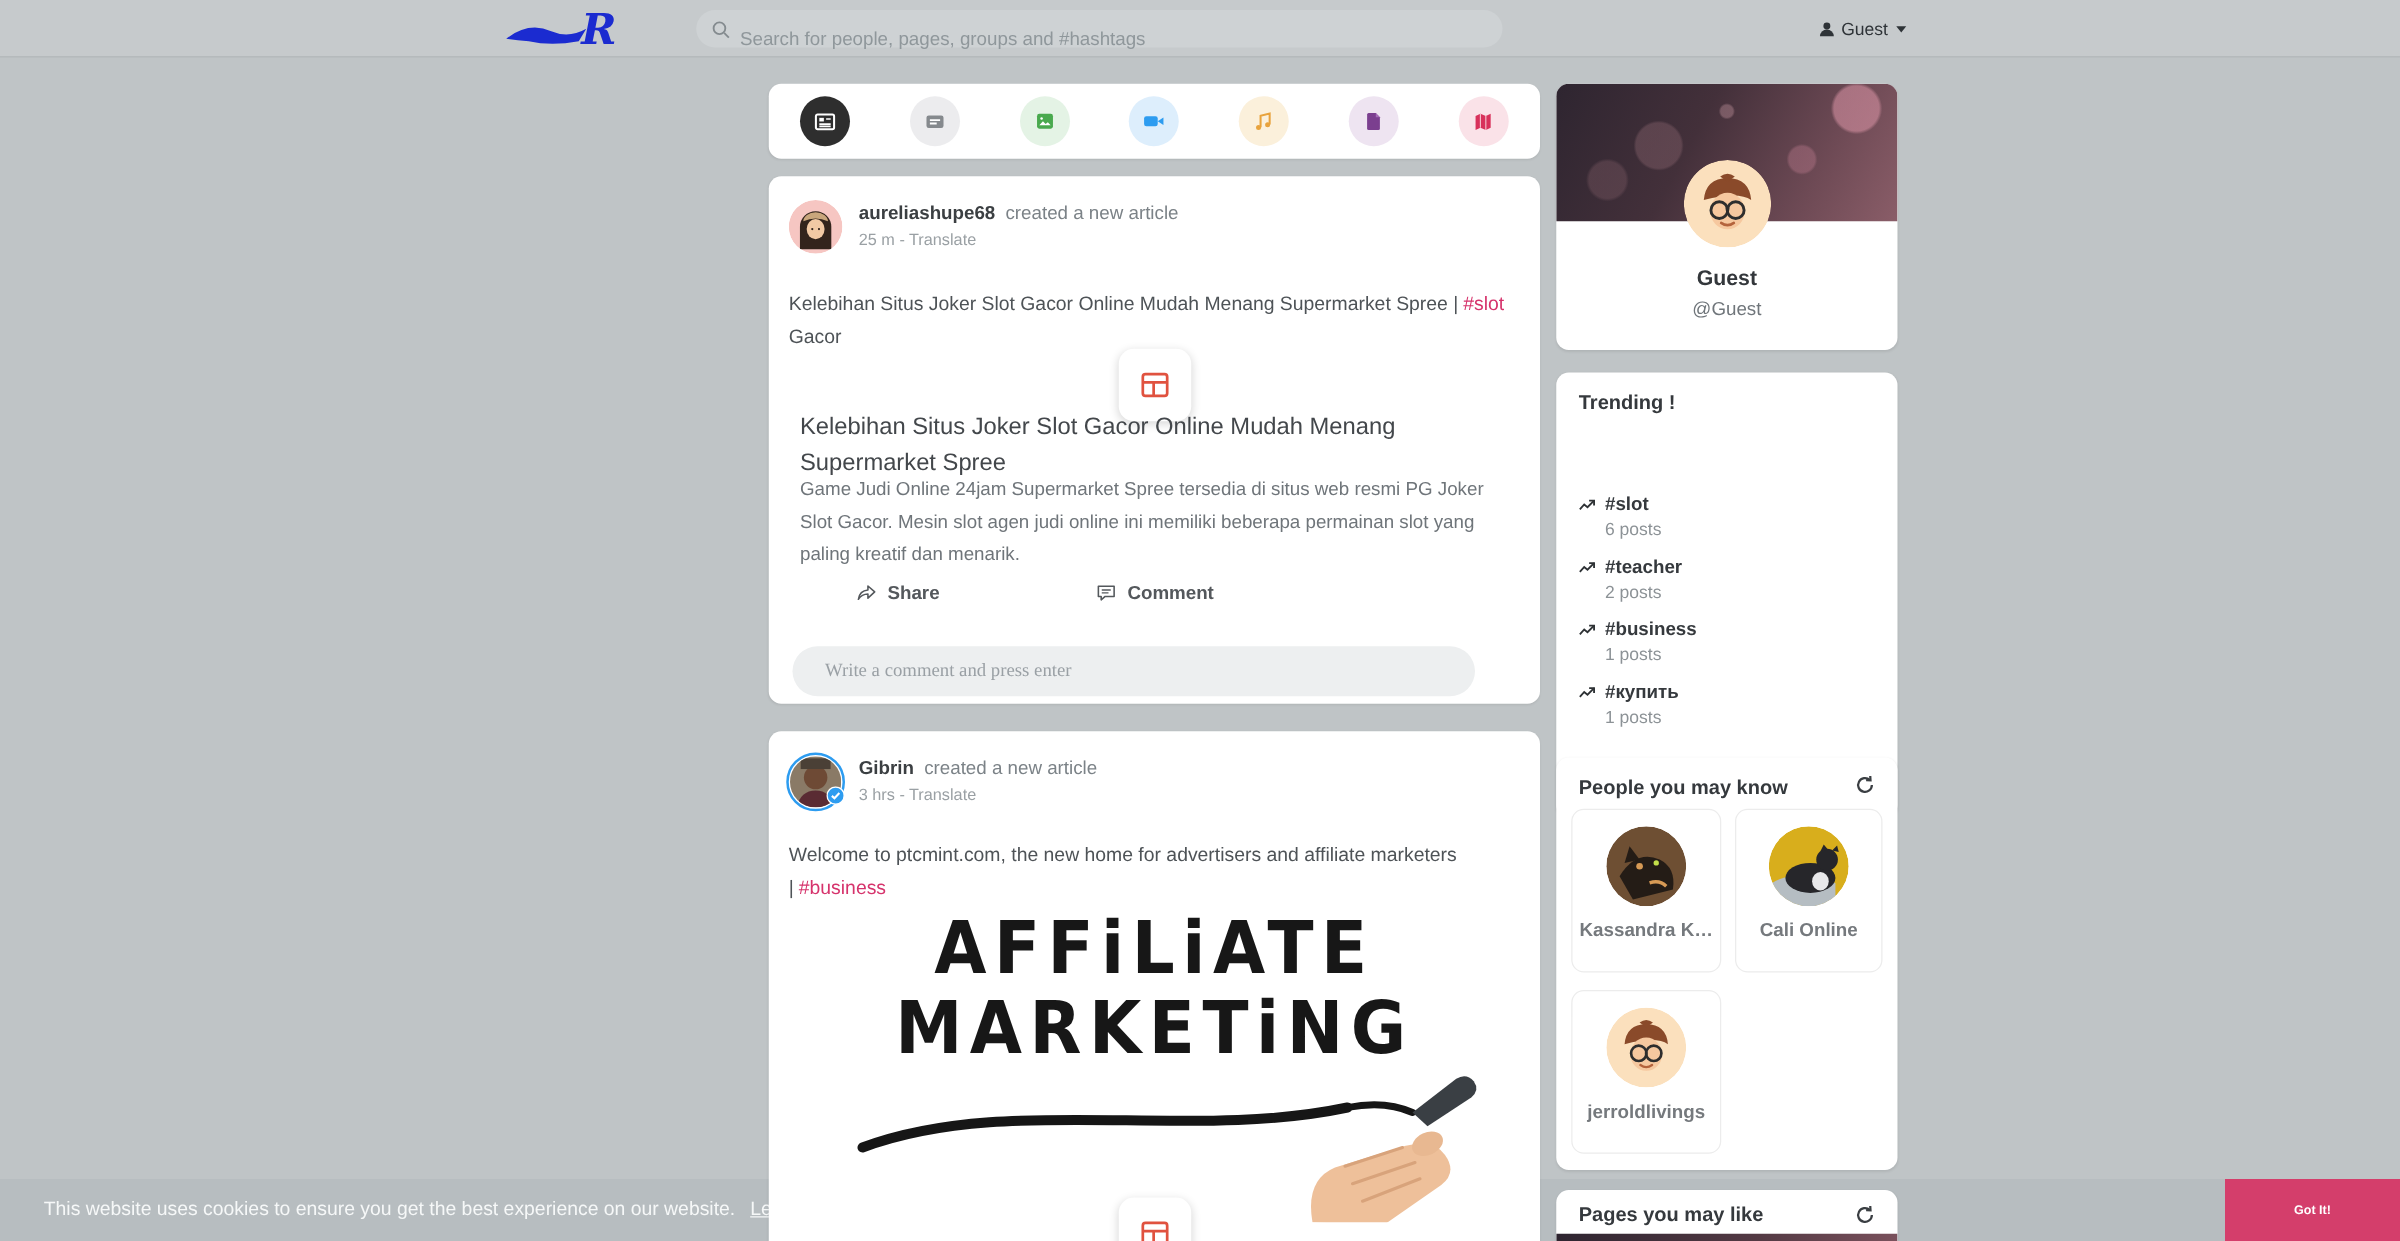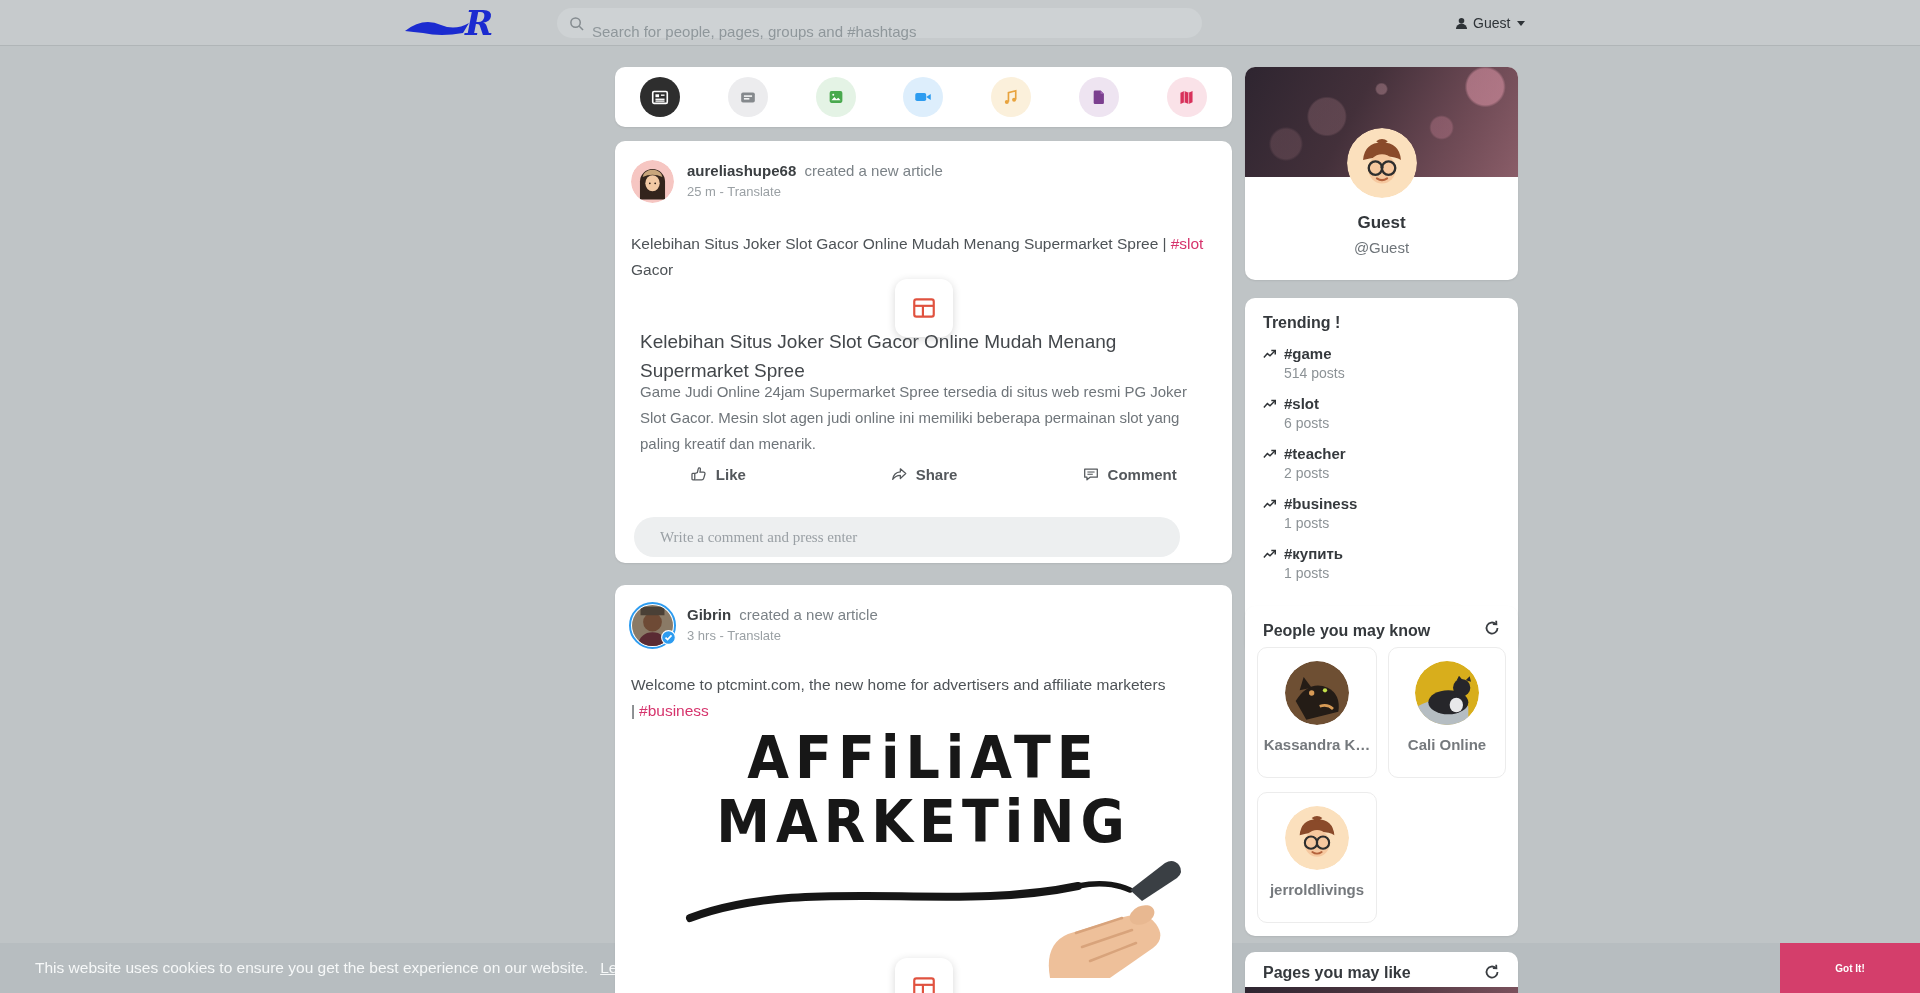--- a/index.html
+++ b/index.html
@@ -234,27 +234,20 @@
           <rect x="3" y="4" width="18" height="16" rx="2" fill="none" stroke="#e0523f" stroke-width="2"></rect>
           <line x1="3" y1="10" x2="21" y2="10" stroke="#e0523f" stroke-width="2"></line>
           <line x1="11" y1="10" x2="11" y2="20" stroke="#e0523f" stroke-width="2"></line>
         </svg>
       </div>
       <div class="art-title">Kelebihan Situs Joker Slot Gacor Online Mudah Menang Supermarket Spree</div>
       <div class="art-desc">Game Judi Online 24jam Supermarket Spree tersedia di situs web resmi PG Joker Slot Gacor. Mesin slot agen judi online ini memiliki beberapa permainan slot yang paling kreatif dan menarik.</div>
       <div class="actions">
         <div class="act">
           <svg width="18" height="18" viewBox="0 0 20 20">
-            <path d="M3 9.2 h2.3 v7.3 H3.2 a1 1 0 0 1 -1 -1 V10.2 a1 1 0 0 1 .8 -1 z" fill="none" stroke="#54585c" stroke-width="1.4"></path>
-            <path d="M5.6 9.5 l2.6-1.2 1-4.2 c.3-1.4 2.4-1.1 2.4 .4 l-.5 3.4 h3.9 c1.1 0 1.9 1 1.6 2.1 l-1.3 4.6 c-.3 1 -1.2 1.9 -2.3 1.9 H5.8" fill="none" stroke="#54585c" stroke-width="1.4"></path>
-          </svg>
-          <span>Like</span>
-        </div>
-        <div class="act">
-          <svg width="18" height="18" viewBox="0 0 20 20">
             <path d="M3 16 c.8-5.5 4.5-8 8.5-8.3 V4.2 L17.5 9.5 11.5 15 v-3.6 C8 11.5 5 13 3 16 z" fill="none" stroke="#54585c" stroke-width="1.4" stroke-linejoin="round"></path>
           </svg>
           <span>Share</span>
         </div>
         <div class="act">
           <svg width="18" height="18" viewBox="0 0 20 20">
             <path d="M3 4.5 h14 v9 h-8 l-3.5 3 v-3 H3 z" fill="none" stroke="#54585c" stroke-width="1.4" stroke-linejoin="round"></path>
             <line x1="6" y1="7.8" x2="14" y2="7.8" stroke="#54585c" stroke-width="1.2"></line>
             <line x1="6" y1="10.3" x2="12" y2="10.3" stroke="#54585c" stroke-width="1.2"></line>
           </svg>
@@ -328,30 +321,20 @@
           <path d="M23 26.8 h2" stroke="#2e2e2e" stroke-width="1.4"></path>
           <path d="M20.5 34.5 q3.5 2.5 7 0" fill="none" stroke="#b4633c" stroke-width="1.4" stroke-linecap="round"></path>
         </svg>
       </div>
       <div class="profile-name">Guest</div>
       <div class="profile-handle">@Guest</div>
     </div>
 
     <div class="card trending-card">
       <div class="side-title">Trending !</div>
-      <div class="trend-item" style="top:47px;">
-        <div class="trend-tag">
-            <svg width="14" height="12" viewBox="0 0 16 12">
-              <polyline points="1,10 5,5.5 8,8 14,2" fill="none" stroke="#2e3235" stroke-width="1.7"></polyline>
-              <polyline points="9.5,2 14,2 14,6.5" fill="none" stroke="#2e3235" stroke-width="1.7"></polyline>
-            </svg>
-            <span>#game</span>
-          </div>
-        <div class="trend-count">514 posts</div>
-      </div>
       <div class="trend-item" style="top:97px;">
         <div class="trend-tag">
             <svg width="14" height="12" viewBox="0 0 16 12">
               <polyline points="1,10 5,5.5 8,8 14,2" fill="none" stroke="#2e3235" stroke-width="1.7"></polyline>
               <polyline points="9.5,2 14,2 14,6.5" fill="none" stroke="#2e3235" stroke-width="1.7"></polyline>
             </svg>
             <span>#slot</span>
           </div>
         <div class="trend-count">6 posts</div>
       </div>

